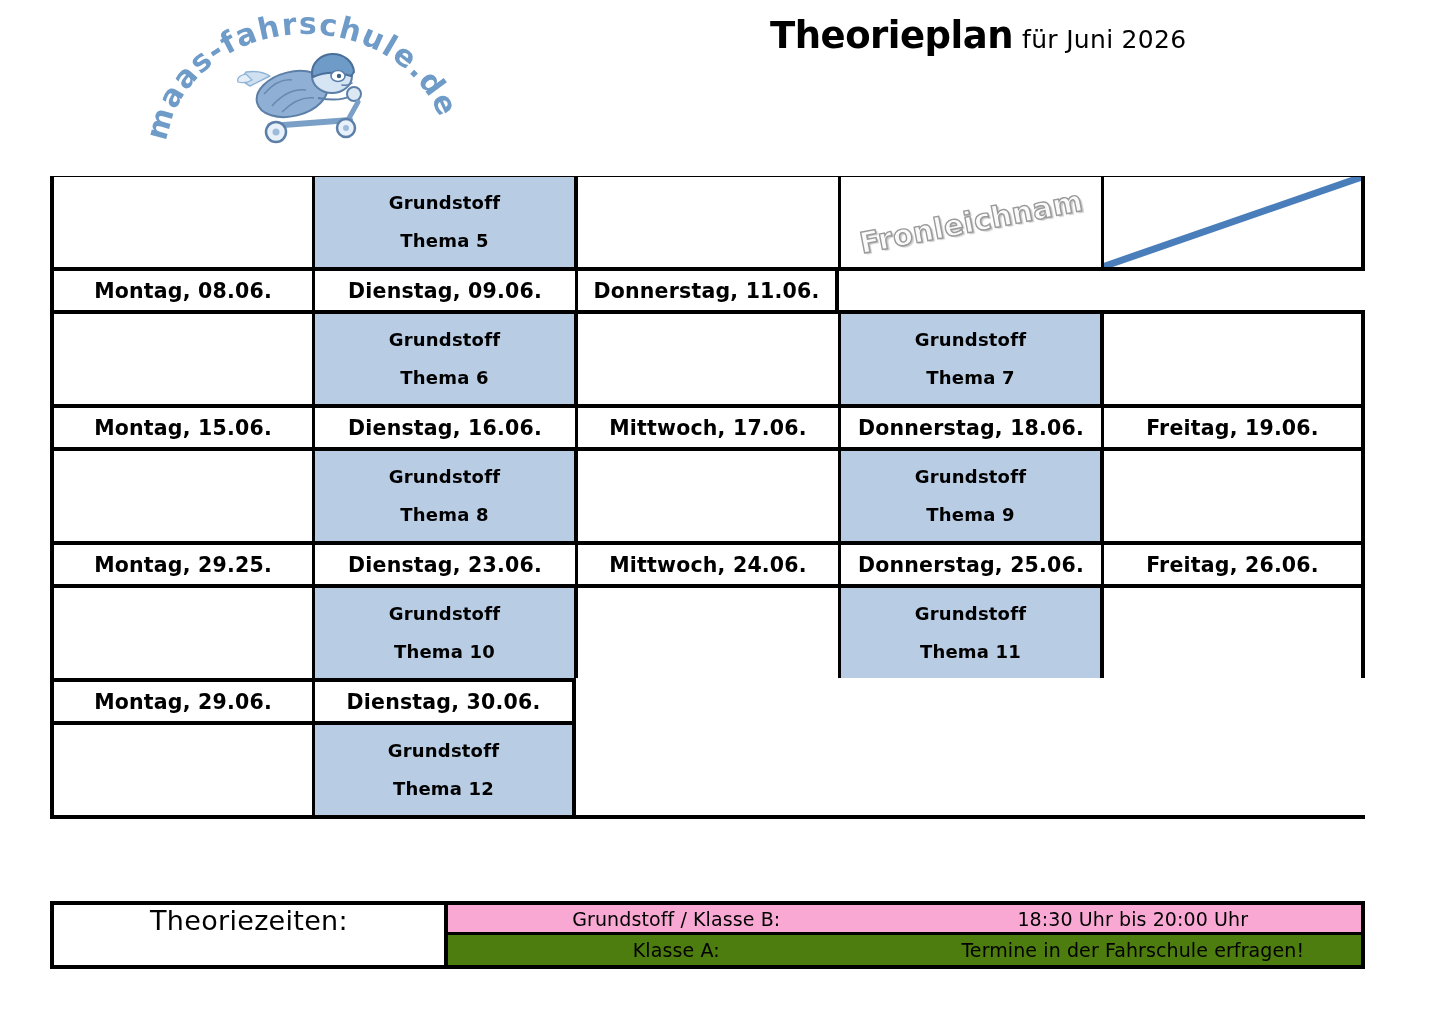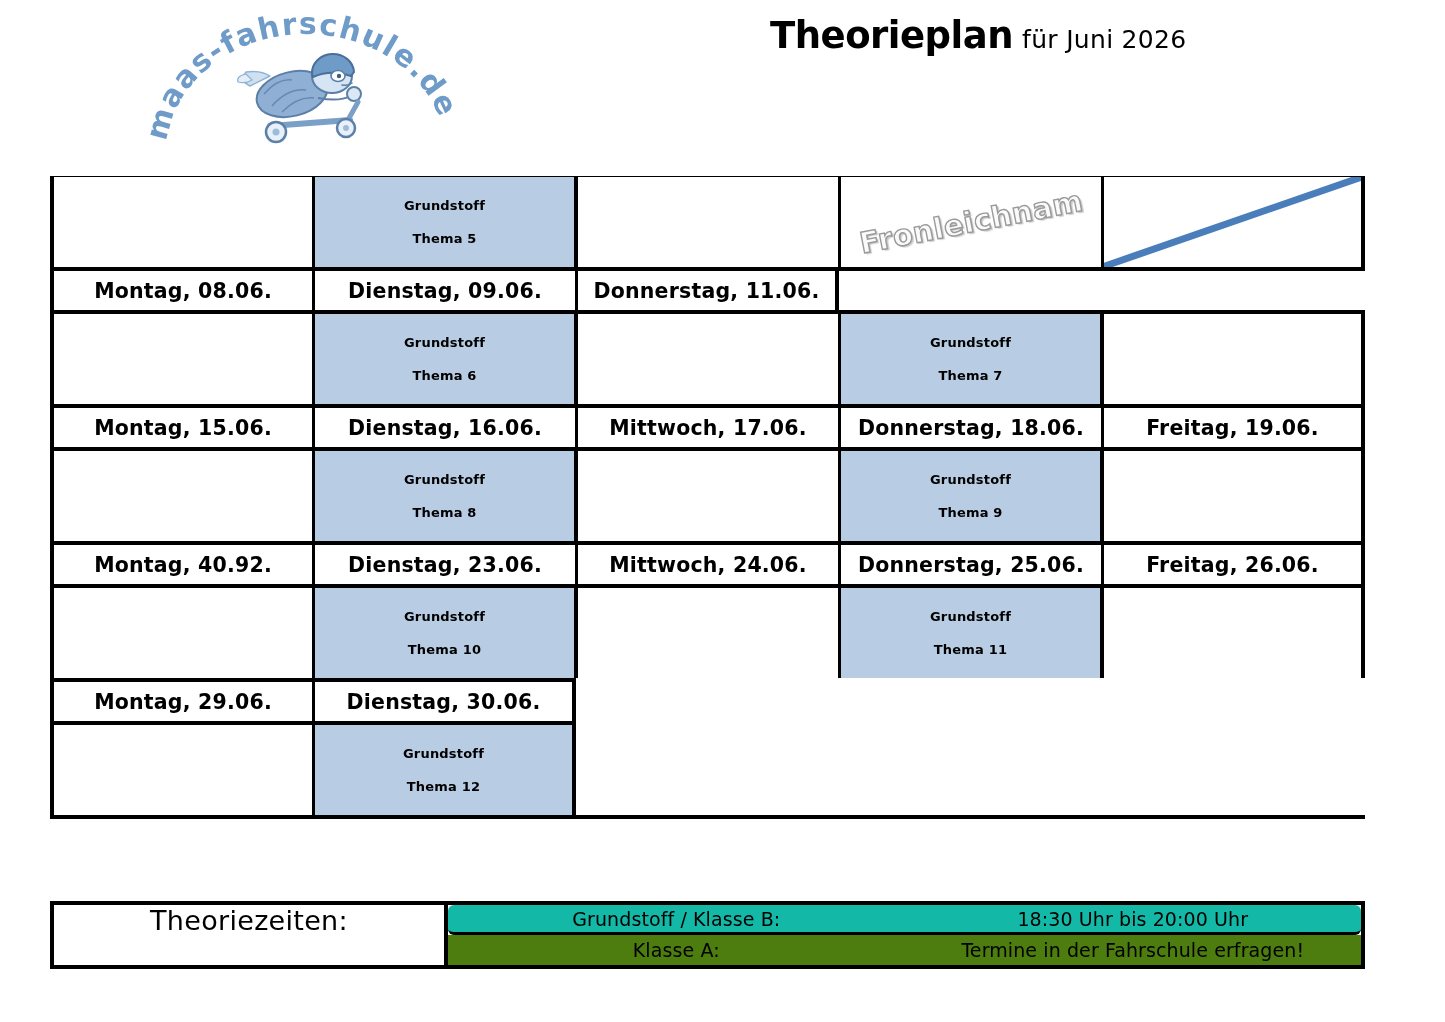--- a/index.html
+++ b/index.html
@@ -109,21 +109,21 @@
   .content-row .cell {
     height: 90px;
     padding: 0;
   }
   .content-row .cell.filled {
     background: #b8cce4;
     border-left: 2px solid #000;
     border-right: 2px solid #000;
   }
   .slot-line {
-    font-size: 13px;
+    font-size: 18px;
     font-weight: bold;
     color: #000;
     line-height: 1.05;
     letter-spacing: 0.2px;
   }
   .slot-line.top    { margin-bottom: 19px; }
 
   
   #week-5 { border-bottom: 4px solid #000; }
   #week-5 .week-row { width: 526px; justify-content: flex-end; }
@@ -198,21 +198,21 @@
     flex: 1 1 auto;
     display: flex;
     flex-direction: column;
   }
   .legend-row {
     flex: 1 1 50%;
     display: flex;
     align-items: center;
     box-sizing: border-box;
   }
-  .legend-row.blue { background: #14b8a6; border-bottom: 3px solid #000; border-radius: 6px; }
+  .legend-row.blue { background: #f9a8d4; border-bottom: 3px solid #000; }
   .legend-row.gray { background: #4d7c0f; }
   .legend-key, .legend-val {
     box-sizing: border-box;
     flex: 0 0 50%;
     text-align: center;
     font-size: 19px;
     font-weight: normal;
     color: #000;
     white-space: nowrap;
     letter-spacing: 0.1px;
@@ -348,21 +348,21 @@
         <span class="slot-line top">Grundstoff</span>
         <span class="slot-line">Thema 9</span>
       </div>
       <div class="cell"></div>
     </div>
   </div>
 
   <div class="week" id="week-4">
     <div class="week-row date-row">
       <div class="cell">
-          <span class="date-text">Montag, 40.92.</span>
+          <span class="date-text">Montag, 29.25.</span>
         </div>
       <div class="cell">
           <span class="date-text">Dienstag, 23.06.</span>
         </div>
       <div class="cell">
           <span class="date-text">Mittwoch, 24.06.</span>
         </div>
       <div class="cell">
           <span class="date-text">Donnerstag, 25.06.</span>
         </div>

